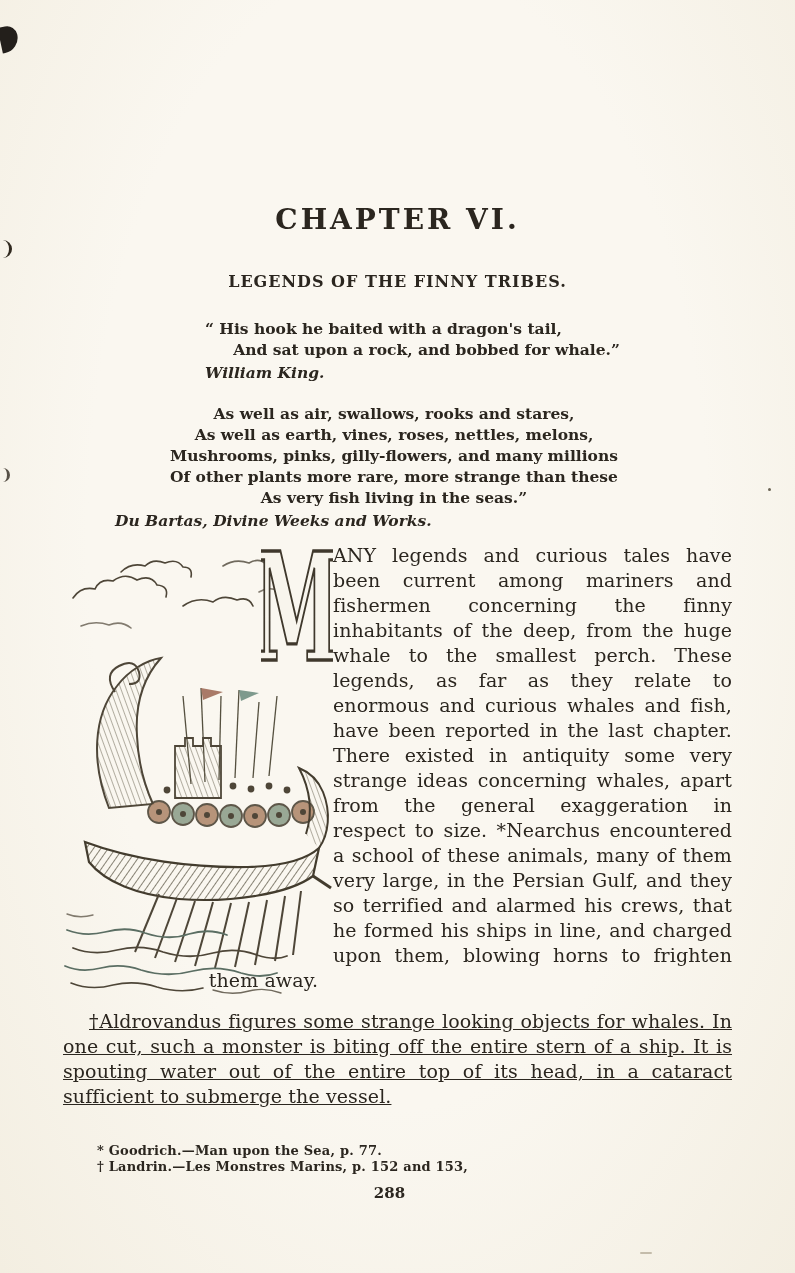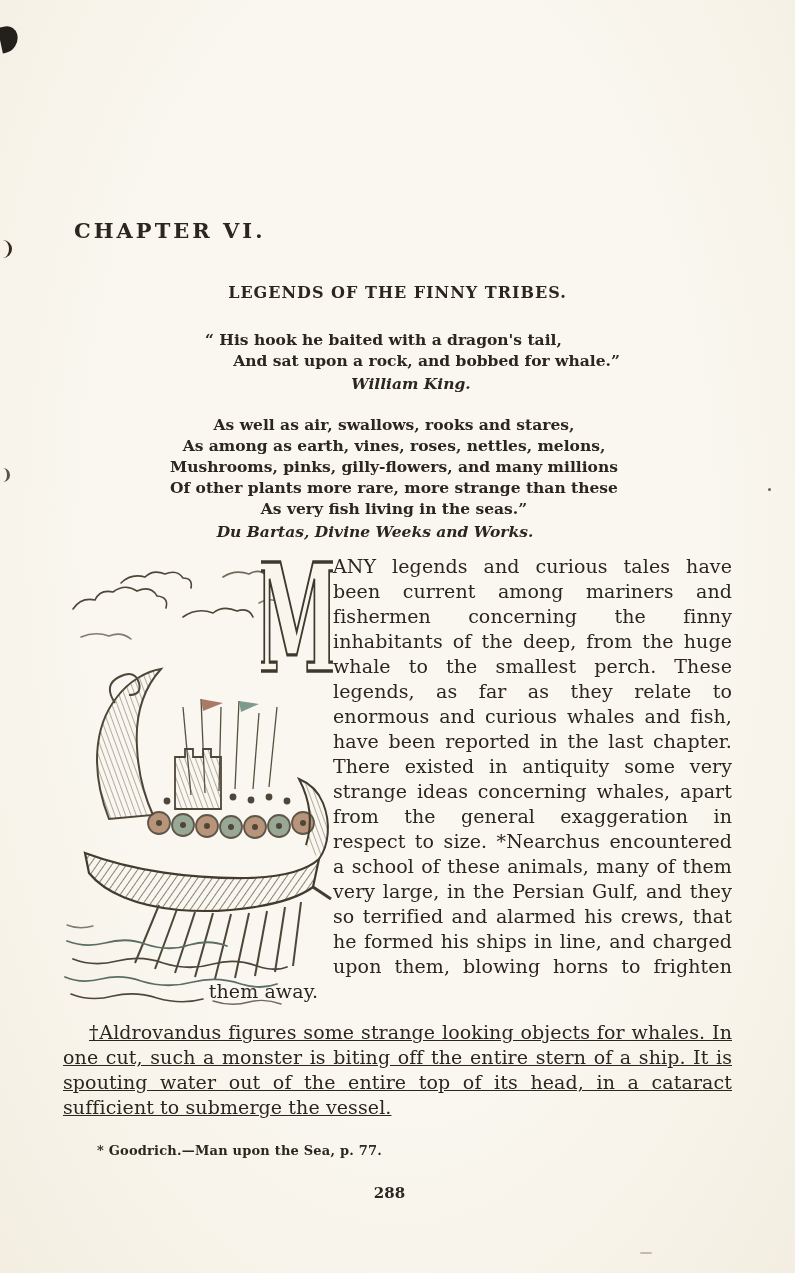--- a/index.html
+++ b/index.html
@@ -15,44 +15,45 @@
   }
   .content {
     position: absolute;
     left: 63px;
     right: 63px;
     top: 0;
     padding-top: 208px;
     box-sizing: border-box;
   }
   .chapter-heading {
-    margin: 11px;
-    font-size: 21px;
+    margin: 0;
+    font-size: 28px;
     line-height: 24px;
     font-weight: bold;
     letter-spacing: 3px;
+    text-align: center;
   }
   .section-heading {
     margin: 40px 0 0 0;
     font-size: 16px;
     line-height: 20px;
     font-weight: bold;
     letter-spacing: 1px;
     text-align: center;
   }
   .quote { font-weight: bold; font-size: 15.5px; line-height: 21px; }
   .quote-1 { margin: 26px 60px 0 142px; width: 430px; }
   .quote-2 { margin: 20px 40px 0 52px;  width: 545px; }
   .quote-line { white-space: nowrap; }
   .quote-line.cont { padding-left: 13px; text-align: center; }
   .attribution {
     margin-top: 2px;
     font-style: italic;
     font-weight: 600;
-    text-align: center;
+    text-align: left;
     font-size: 15.5px;
     line-height: 21px;
   }
   .quote-1 .attribution { padding-right: 18px; }
   .quote-2 .attribution { padding-right: 25px; font-style: italic; }
 
   .body-text { font-size: 19px; line-height: 25px; text-align: justify; letter-spacing: 0.1px; }
   .para { margin: 0; }
   .para-1 { margin-top: 12px; }
   .para-2 { margin-top: 16px; text-indent: 26px; clear: both; text-decoration: underline; }
@@ -128,21 +129,21 @@
     <h2 class="section-heading">LEGENDS OF THE FINNY TRIBES.</h2>
 
     <div class="quote quote-1">
       <div class="quote-line">“ His hook he baited with a dragon's tail,</div>
       <div class="quote-line cont">And sat upon a rock, and bobbed for whale.”</div>
       <div class="attribution">William King.</div>
     </div>
 
     <div class="quote quote-2">
       <div class="quote-line cont">As well as air, swallows, rooks and stares,</div>
-      <div class="quote-line cont">As among as earth, vines, roses, nettles, melons,</div>
+      <div class="quote-line cont">As well as earth, vines, roses, nettles, melons,</div>
       <div class="quote-line cont">Mushrooms, pinks, gilly-flowers, and many millions</div>
       <div class="quote-line cont">Of other plants more rare, more strange than these</div>
       <div class="quote-line cont">As very fish living in the seas.”</div>
       <div class="attribution">Du Bartas, Divine Weeks and Works.</div>
     </div>
 
     <div class="body-text">
       <p class="para para-1">
         <span class="illustration-float">
           <svg class="illus" viewBox="0 0 270 450" aria-hidden="true">
@@ -240,17 +241,18 @@
         </span>
         <span>ANY legends and curious tales have been current among mariners and fishermen concerning the finny inhabitants of the deep, from the huge whale to the smallest perch. These legends, as far as they relate to enormous and curious whales and fish, have been reported in the last chapter. There existed in antiquity some very strange ideas concerning whales, apart from the general exaggeration in respect to size. *Nearchus encountered a school of these animals, many of them very large, in the Persian Gulf, and they so terrified and alarmed his crews, that he formed his ships in line, and charged upon them, blowing horns to frighten them away.</span>
       </p>
       <p class="para para-2">†Aldrovandus figures some strange looking objects for whales. In one cut, such a monster is biting off the entire stern of a ship. It is spouting water out of the entire top of its head, in a cataract sufficient to submerge the vessel.</p>
     </div>
 
   </div>
 
   <div class="footnotes">
     <div class="footnote-line">* Goodrich.—Man upon the Sea, p. 77.</div>
+    <div class="footnote-line">† Landrin.—Les Monstres Marins, p. 152 and 153,</div>
   </div>
 
   <div class="page-number">288</div>
 
 </div>
 
 </body></html>

